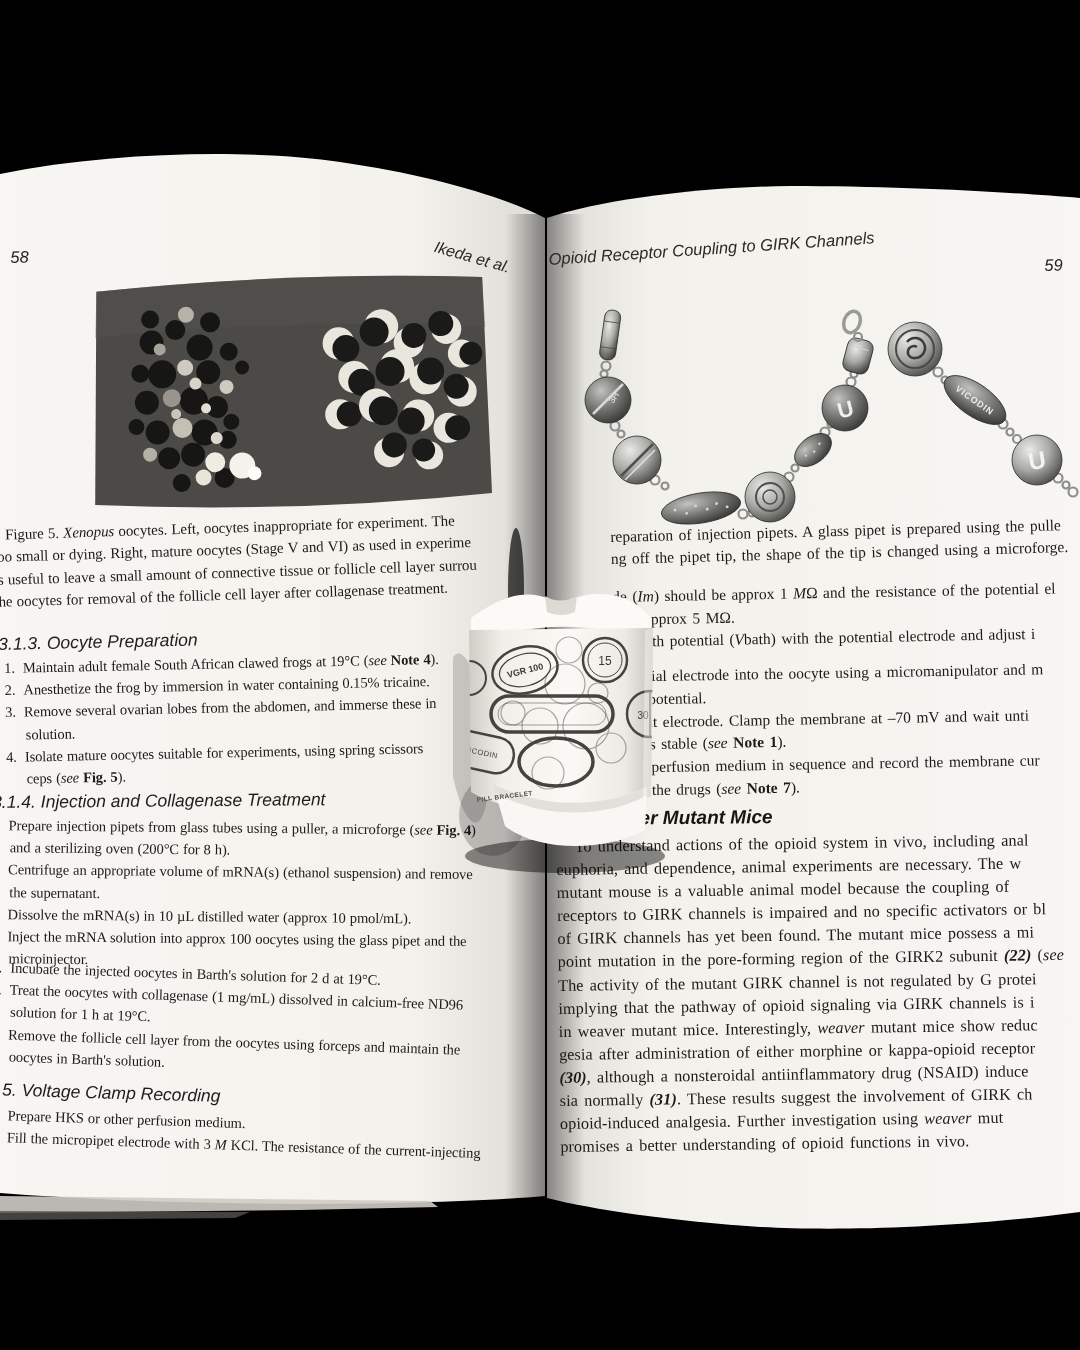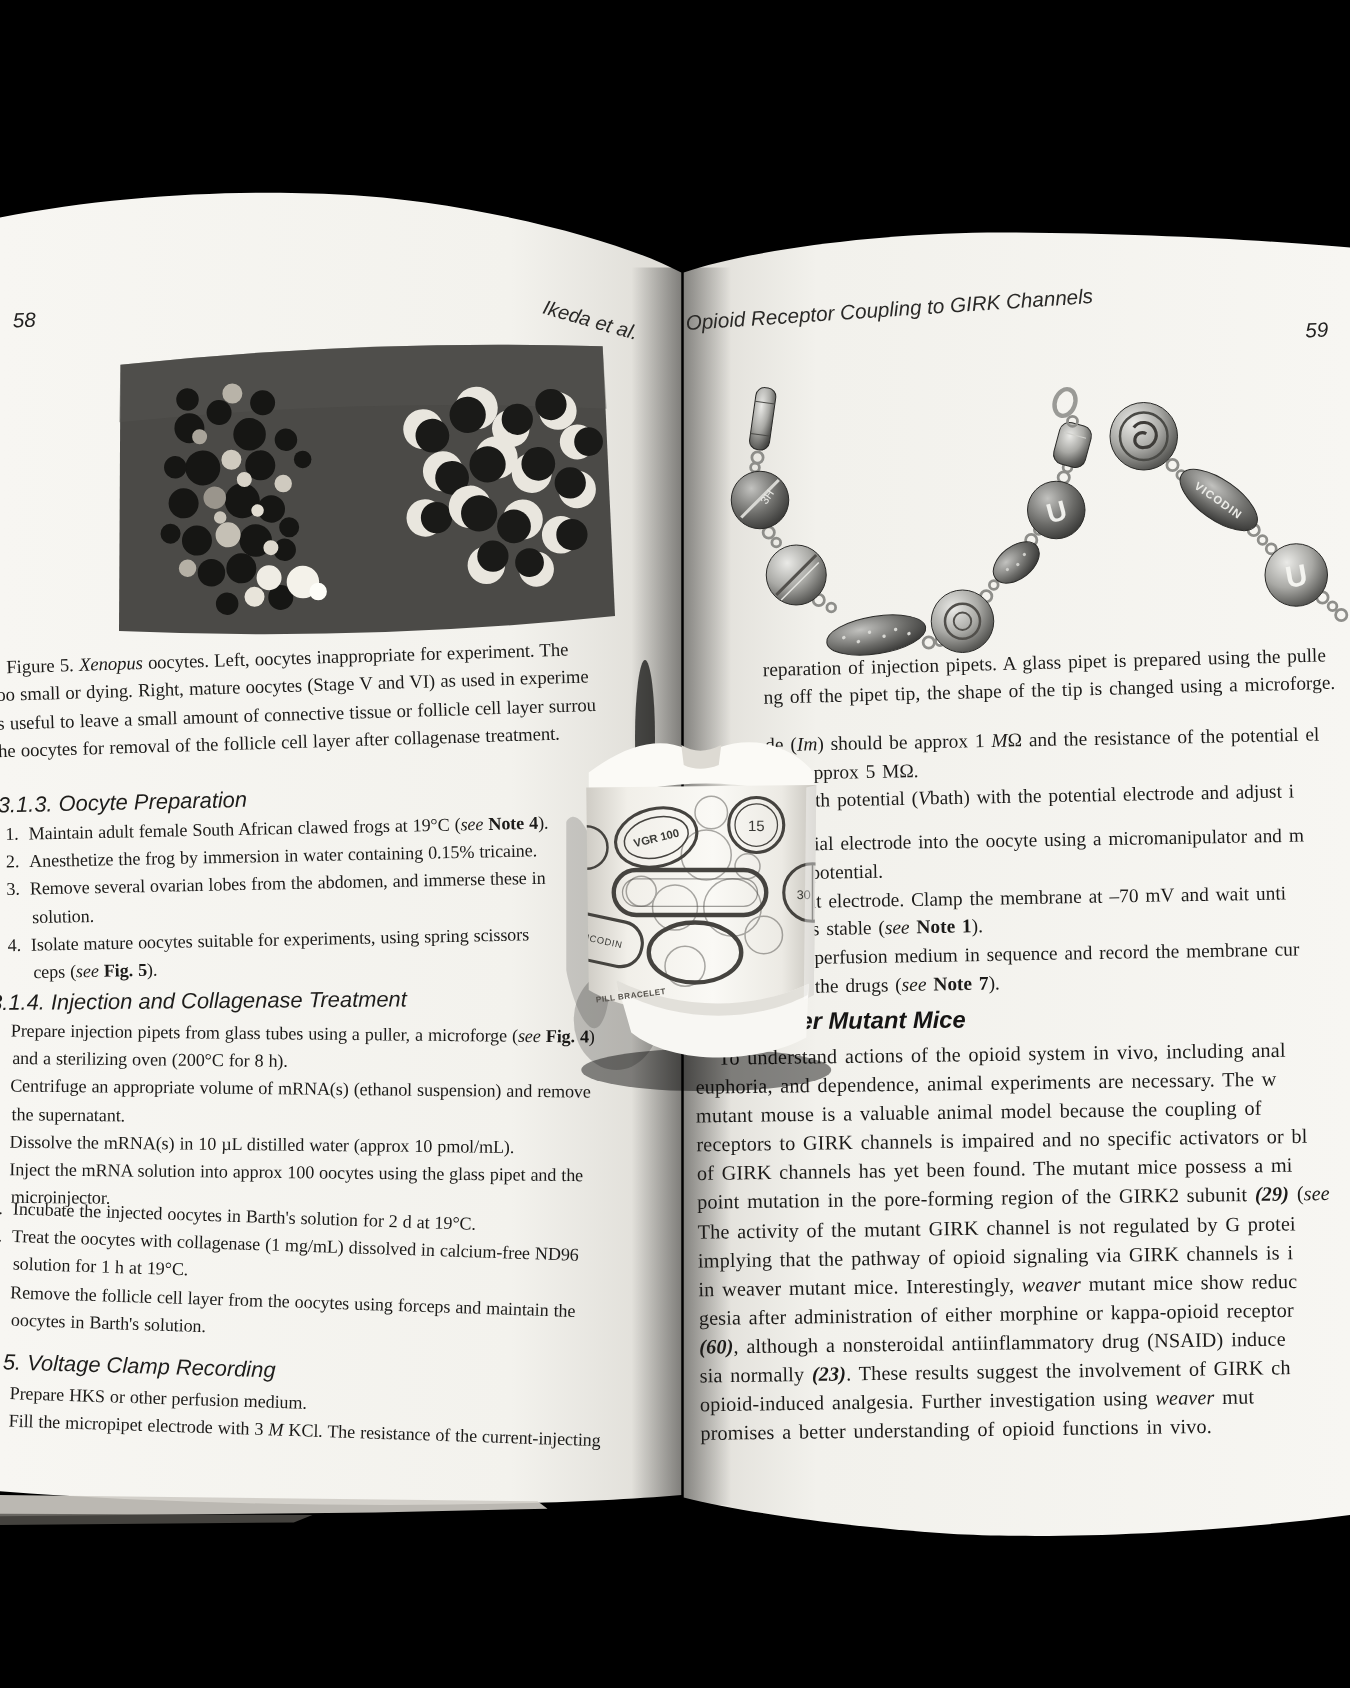--- a/index.html
+++ b/index.html
@@ -295,27 +295,27 @@
     <div class="line">nses to the drugs (<i>see</i> <b>Note 7</b>).</div>
   </div>
 
 <div class="abs rp-h ttl" style="left:556px;top:808px;transform:rotate(-0.5deg);">3.2. weaver Mutant Mice</div>
 <div class="abs rp-para ttl" style="left:556px;top:836px;transform:rotate(-0.8deg);">
     <div class="line">&nbsp;&nbsp;&nbsp;To understand actions of the opioid system in vivo, including anal</div>
     <div class="line">euphoria, and dependence, animal experiments are necessary. The w</div>
     <div class="line">mutant mouse is a valuable animal model because the coupling of</div>
     <div class="line">receptors to GIRK channels is impaired and no specific activators or bl</div>
     <div class="line">of GIRK channels has yet been found. The mutant mice possess a mi</div>
-    <div class="line">point mutation in the pore-forming region of the GIRK2 subunit <b><i>(29)</i></b> (<i>see</i></div>
+    <div class="line">point mutation in the pore-forming region of the GIRK2 subunit <b><i>(22)</i></b> (<i>see</i></div>
     <div class="line">The activity of the mutant GIRK channel is not regulated by G protei</div>
     <div class="line">implying that the pathway of opioid signaling via GIRK channels is i</div>
     <div class="line">in weaver mutant mice. Interestingly, <i>weaver</i> mutant mice show reduc</div>
     <div class="line">gesia after administration of either morphine or kappa-opioid receptor</div>
-    <div class="line"><b><i>(60)</i></b>, although a nonsteroidal antiinflammatory drug (NSAID) induce</div>
-    <div class="line">sia normally <b><i>(23)</i></b>. These results suggest the involvement of GIRK ch</div>
+    <div class="line"><b><i>(30)</i></b>, although a nonsteroidal antiinflammatory drug (NSAID) induce</div>
+    <div class="line">sia normally <b><i>(31)</i></b>. These results suggest the involvement of GIRK ch</div>
     <div class="line">opioid-induced analgesia. Further investigation using <i>weaver</i> mut</div>
     <div class="line">promises a better understanding of opioid functions in vivo.</div>
   </div>
 
 <svg class="abs" style="left:453px;top:578px;" width="215" height="305" viewBox="0 0 215 305">
   <defs>
     <linearGradient id="cylV" x1="0" y1="0" x2="1" y2="0">
       <stop offset="0" stop-color="#cfccc5"></stop>
         <stop offset="0.18" stop-color="#f1efe9"></stop>
         <stop offset="0.55" stop-color="#faf9f5"></stop>

